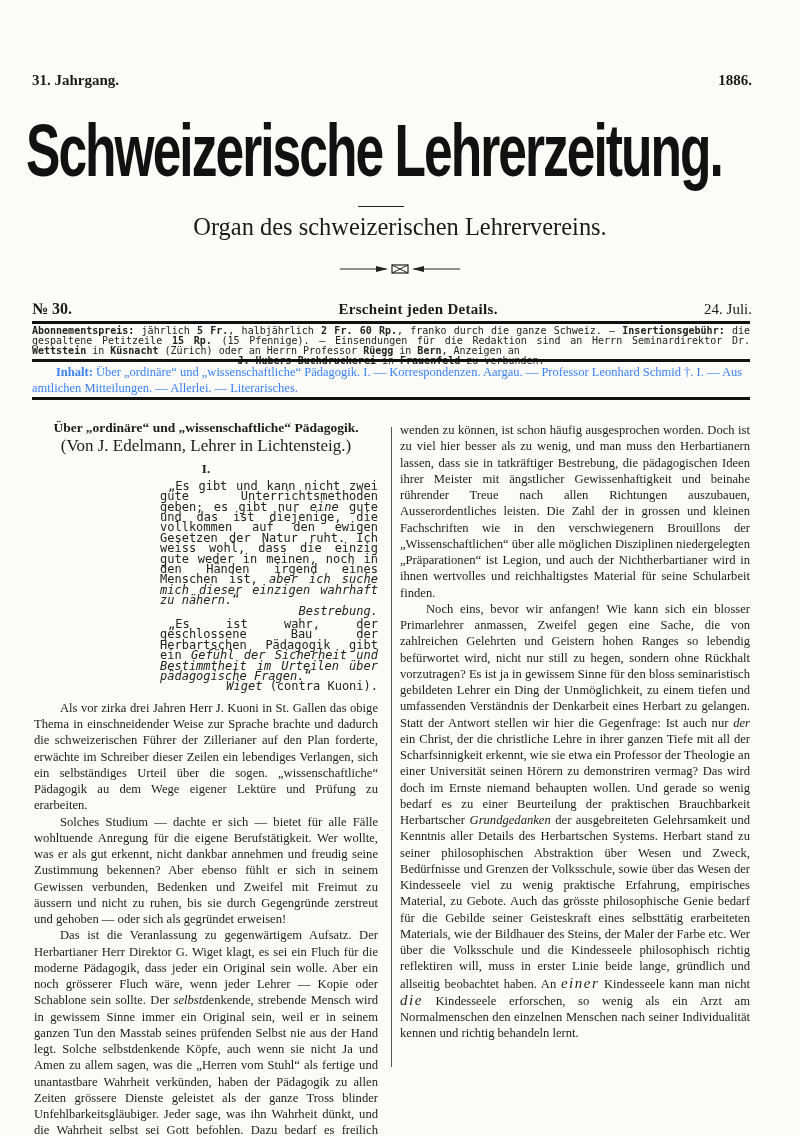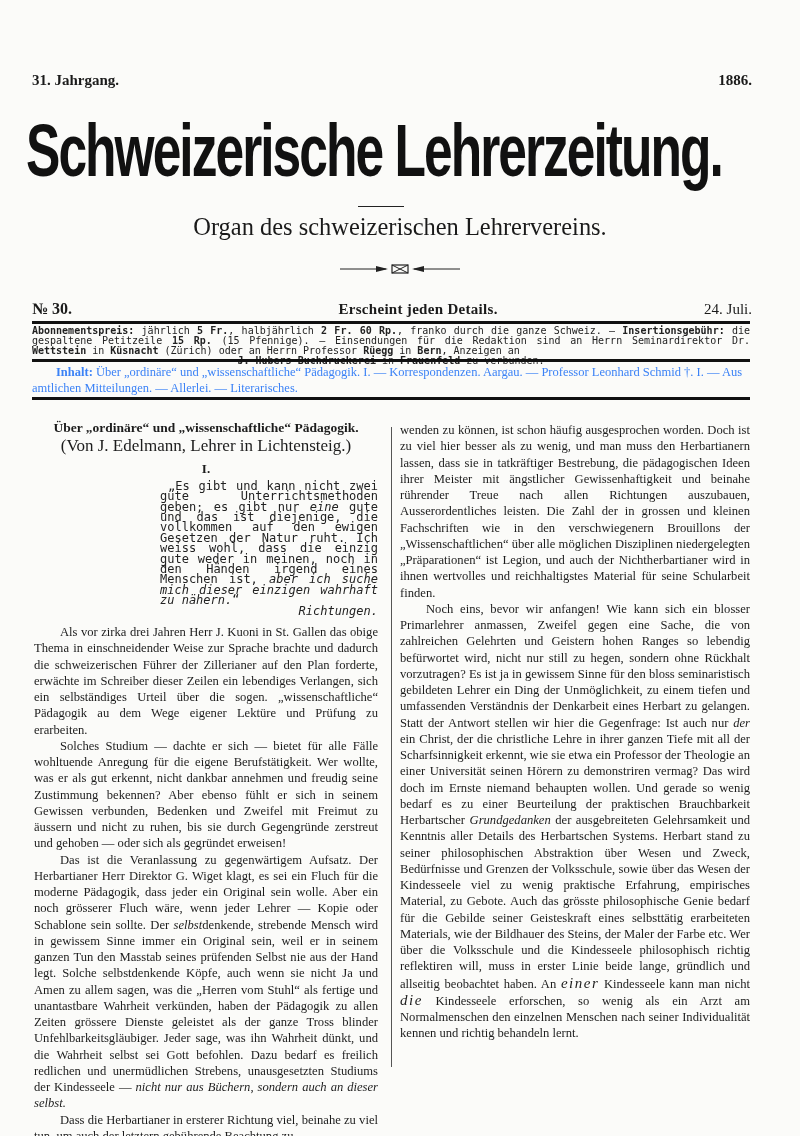--- a/index.html
+++ b/index.html
@@ -125,21 +125,25 @@
 
   <div class="col-sep"></div>
 
   <div class="col left">
     <div class="art-title">Über „ordinäre“ und „wissenschaftliche“ Pädagogik.</div>
     <div class="art-author">(Von J. Edelmann, Lehrer in Lichtensteig.)</div>
     <div class="art-section">I.</div>
 
     <div class="motto">
       <div style="text-indent:8px;"><span>„Es gibt und kann nicht zwei gute Unterrichtsmethoden geben; es gibt nur </span><i>eine</i><span> gute und das ist diejenige, die vollkommen auf den ewigen Gesetzen der Natur ruht. Ich weiss wohl, dass die einzig gute weder in meinen, noch in den Händen irgend eines Menschen ist, </span><i>aber ich suche mich dieser einzigen wahrhaft zu nähern.</i><span>“</span></div>
-      <div class="src">Richtungen.</div>
+      <div class="src">Bestrebung.</div>
+    </div>
+    <div class="motto" style="margin-top:3px;">
+      <div style="text-indent:8px;"><span>„Es ist wahr, der geschlossene Bau der Herbartschen Pädagogik gibt ein </span><i>Gefühl der Sicherheit und Bestimmtheit im Urteilen über pädagogische Fragen.</i><span>“</span></div>
+      <div class="src2"><i>Wiget</i><span> (contra Kuoni).</span></div>
     </div>
 
     <div style="height:6px;"></div>
     <p>Als vor zirka drei Jahren Herr J. Kuoni in St. Gallen das obige Thema in einschneidender Weise zur Sprache brachte und dadurch die schweizerischen Führer der Zillerianer auf den Plan forderte, erwächte im Schreiber dieser Zeilen ein lebendiges Verlangen, sich ein selbständiges Urteil über die sogen. „wissenschaftliche“ Pädagogik au dem Wege eigener Lektüre und Prüfung zu erarbeiten.</p>
     <p>Solches Studium — dachte er sich — bietet für alle Fälle wohltuende Anregung für die eigene Berufstätigkeit. Wer wollte, was er als gut erkennt, nicht dankbar annehmen und freudig seine Zustimmung bekennen? Aber ebenso fühlt er sich in seinem Gewissen verbunden, Bedenken und Zweifel mit Freimut zu äussern und nicht zu ruhen, bis sie durch Gegengründe zerstreut und gehoben — oder sich als gegründet erweisen!</p>
     <p><span>Das ist die Veranlassung zu gegenwärtigem Aufsatz. Der Herbartianer Herr Direktor G. Wiget klagt, es sei ein Fluch für die moderne Pädagogik, dass jeder ein Original sein wolle. Aber ein noch grösserer Fluch wäre, wenn jeder Lehrer — Kopie oder Schablone sein sollte. Der </span><i>selbst</i><span>denkende, strebende Mensch wird in gewissem Sinne immer ein Original sein, weil er in seinem ganzen Tun den Masstab seines prüfenden Selbst nie aus der Hand legt. Solche selbstdenkende Köpfe, auch wenn sie nicht Ja und Amen zu allem sagen, was die „Herren vom Stuhl“ als fertige und unantastbare Wahrheit verkünden, haben der Pädagogik zu allen Zeiten grössere Dienste geleistet als der ganze Tross blinder Unfehlbarkeitsgläubiger. Jeder sage, was ihn Wahrheit dünkt, und die Wahrheit selbst sei Gott befohlen. Dazu bedarf es freilich redlichen und unermüdlichen Strebens, unausgesetzten Studiums der Kindesseele — </span><i>nicht nur aus Büchern</i><span>, </span><i>sondern auch an dieser selbst.</i></p>
     <p>Dass die Herbartianer in ersterer Richtung viel, beinahe zu viel tun, um auch der letztern gebührende Beachtung zu-</p>
   </div>
 
   <div class="col right">

